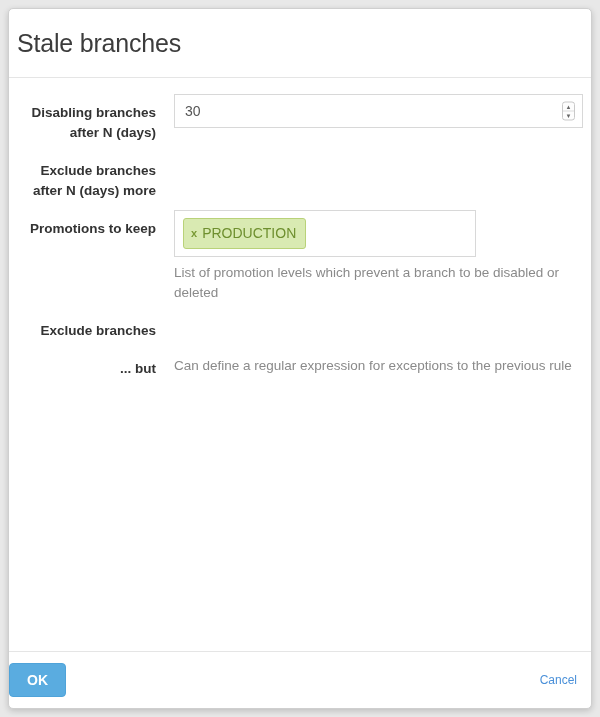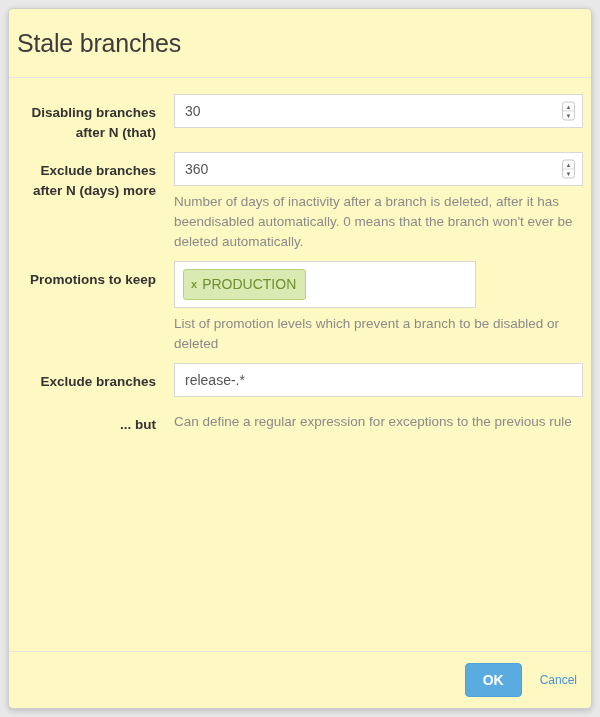--- a/index.html
+++ b/index.html
@@ -11,21 +11,21 @@
     background: #e8e8e8;
     font-family: "Liberation Sans", sans-serif;
     -webkit-font-smoothing: antialiased;
   }
   .dialog {
     position: absolute;
     left: 8px;
     top: 8px;
     width: 584px;
     height: 701px;
-    background: #fef9c3;
+    background: #ffffff;
     border: 1px solid #cfcfcf;
     border-radius: 5px;
     box-shadow: 0 2px 6px rgba(0,0,0,0.18);
     overflow: hidden;
   }
   .dialog-header {
     height: 69px;
     border-bottom: 1px solid #e5e5e5;
     display: flex;
     align-items: center;
@@ -143,21 +143,21 @@
   .help-text.wide { max-width: 420px; }
   .dialog-footer {
     position: absolute;
     left: 0;
     right: 0;
     bottom: 0;
     height: 57px;
     border-top: 1px solid #e5e5e5;
     display: flex;
     align-items: center;
-    justify-content: flex-end;
+    justify-content: space-between;
     padding: 0 10px 0 0;
     gap: 14px;
   }
   .btn-ok {
     background: #5aace0;
     border: 1px solid #4fa3d9;
     color: #ffffff;
     font-size: 14px;
     font-weight: bold;
     border-radius: 4px;
@@ -182,63 +182,52 @@
 
 <div class="dialog">
 
   <div class="dialog-header">
     <h1 class="dialog-title">Stale branches</h1>
   </div>
 
   <div class="dialog-body">
 
     <div class="form-row">
-      <div class="form-label">Disabling branches after N (that)</div>
+      <div class="form-label">Disabling branches after N (days)</div>
       <div class="form-control-wrap">
         <div class="input-number-wrap">
           <input class="input-text" type="text" value="30" style="">
           <span class="spinner">
             <span class="spinner-btn up">▲</span>
             <span class="spinner-btn down">▼</span>
           </span>
         </div>
       </div>
     </div>
 
     <div class="form-row">
       <div class="form-label">Exclude branches after N (days) more</div>
-      <div class="form-control-wrap">
-        <div class="input-number-wrap">
-          <input class="input-text" type="text" value="360" style="">
-          <span class="spinner">
-            <span class="spinner-btn up">▲</span>
-            <span class="spinner-btn down">▼</span>
-          </span>
-        </div>
-        <p class="help-text">Number of days of inactivity after a branch is deleted, after it has beendisabled automatically. 0 means that the branch won't ever be deleted automatically.</p>
-      </div>
     </div>
 
     <div class="form-row">
       <div class="form-label">Promotions to keep</div>
       <div class="form-control-wrap">
         <div class="tag-box">
           <span class="tag">
             <span class="tag-remove">x</span>
             <span>PRODUCTION</span>
           </span>
         </div>
         <p class="help-text">List of promotion levels which prevent a branch to be disabled or deleted</p>
       </div>
     </div>
 
     <div class="form-row">
       <div class="form-label">Exclude branches</div>
       <div class="form-control-wrap">
-        <input class="input-text" type="text" value="release-.*" style="">
       </div>
     </div>
 
     <div class="form-row">
       <div class="form-label">... but</div>
       <div class="form-control-wrap">
         <p class="help-text wide">Can define a regular expression for exceptions to the previous rule</p>
       </div>
     </div>
 

